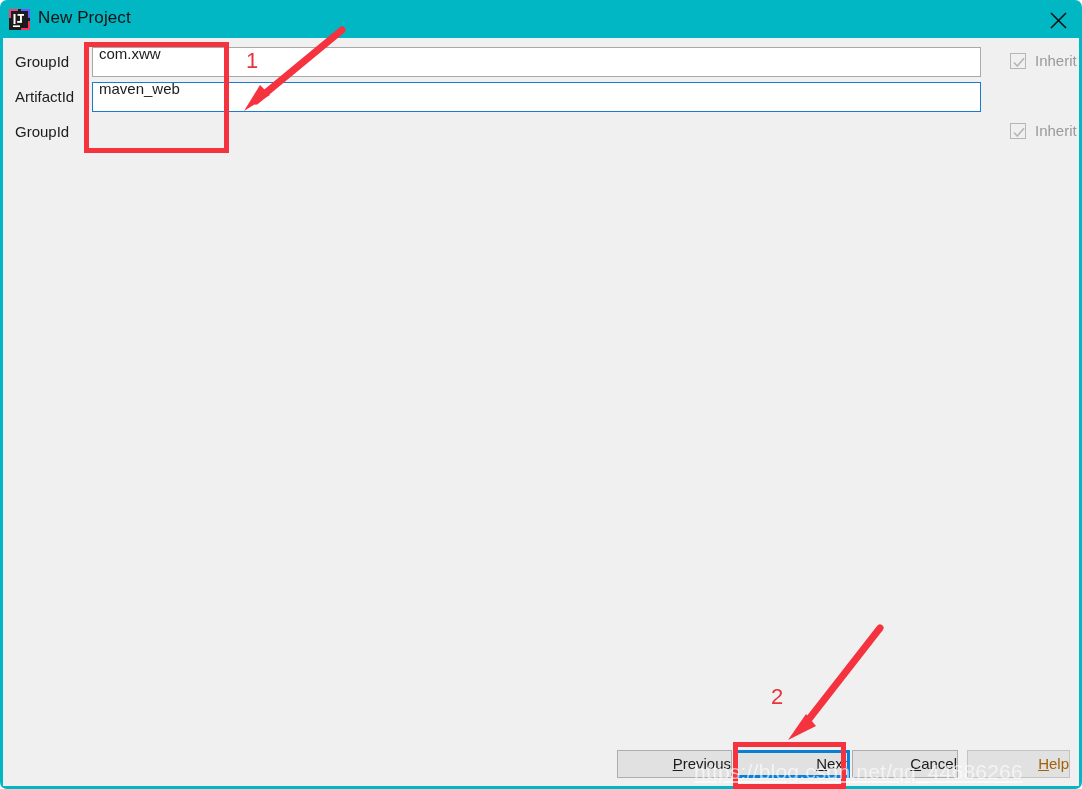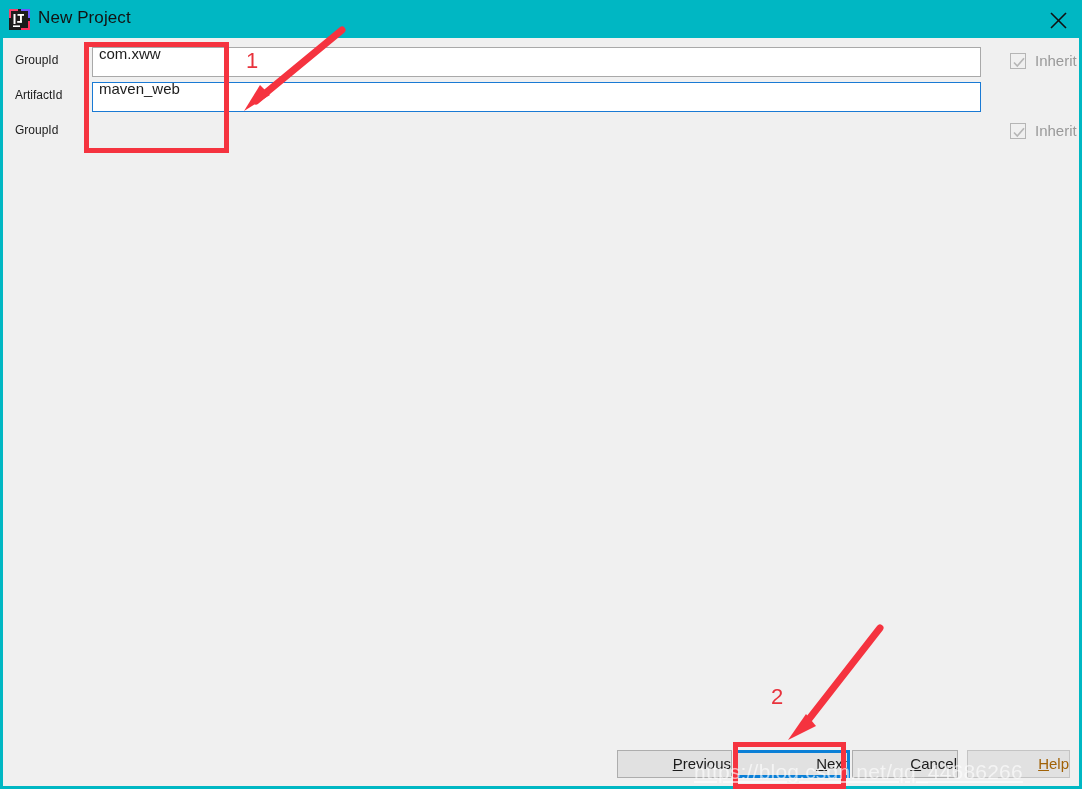--- a/index.html
+++ b/index.html
@@ -10,20 +10,21 @@
   body {
     font-family: "Liberation Sans", sans-serif;
   }
   #screen {
     position: relative;
     width: 1082px;
     height: 789px;
     overflow: hidden;
     background: #f0f0f0;
     box-sizing: border-box;
+    border-radius: 7px;
   }
 
   
   #titlebar {
     position: absolute;
     left: 0; top: 0;
     width: 1082px;
     height: 38px;
     background: #00b7c3;
     box-sizing: border-box;
@@ -67,21 +68,21 @@
     position: absolute;
     left: 0;
     width: 1076px;
     height: 34px;
   }
   .row-label {
     position: absolute;
     left: 12px;
     top: 7px;
     width: 74px;
-    font-size: 12px;
+    font-size: 15px;
     color: #1c1c1c;
     white-space: nowrap;
   }
   .row-field {
     position: absolute;
     left: 89px;
     top: 1px;
     width: 889px;
     height: 30px;
     background: #ffffff;

